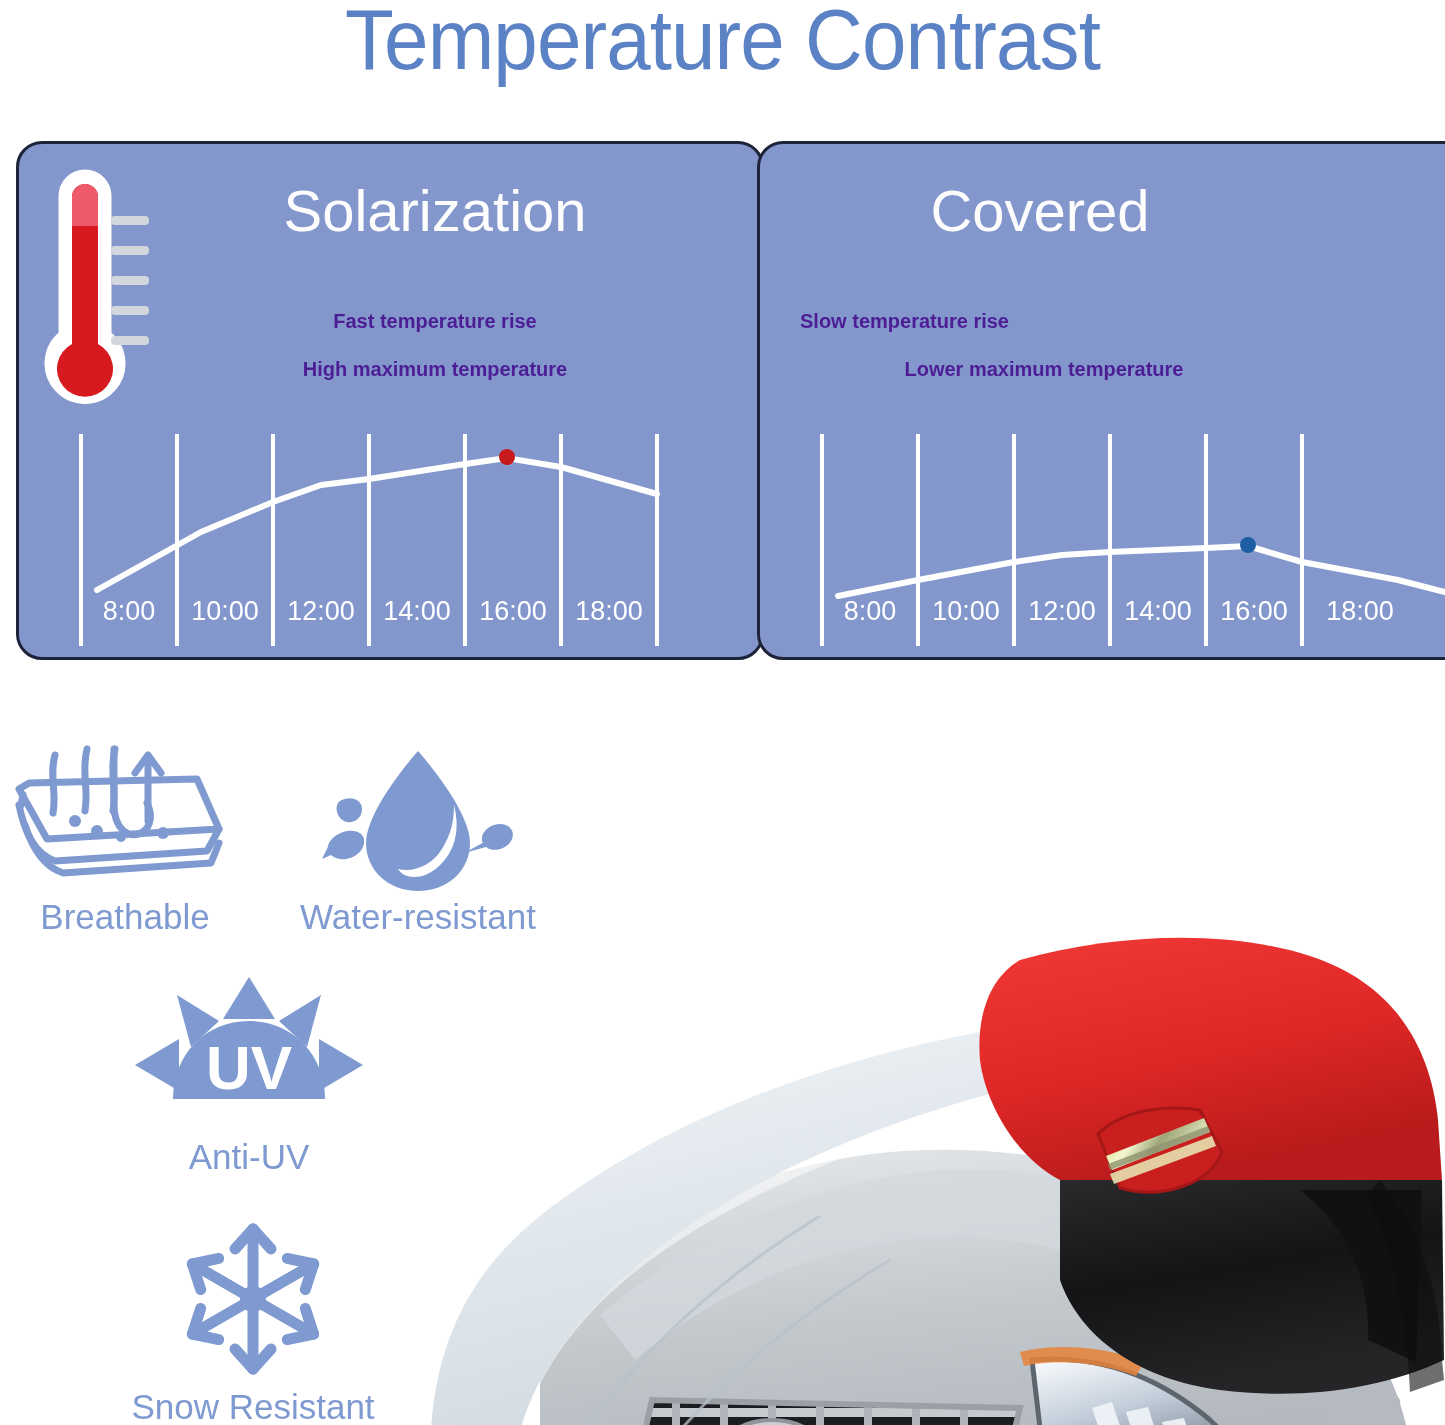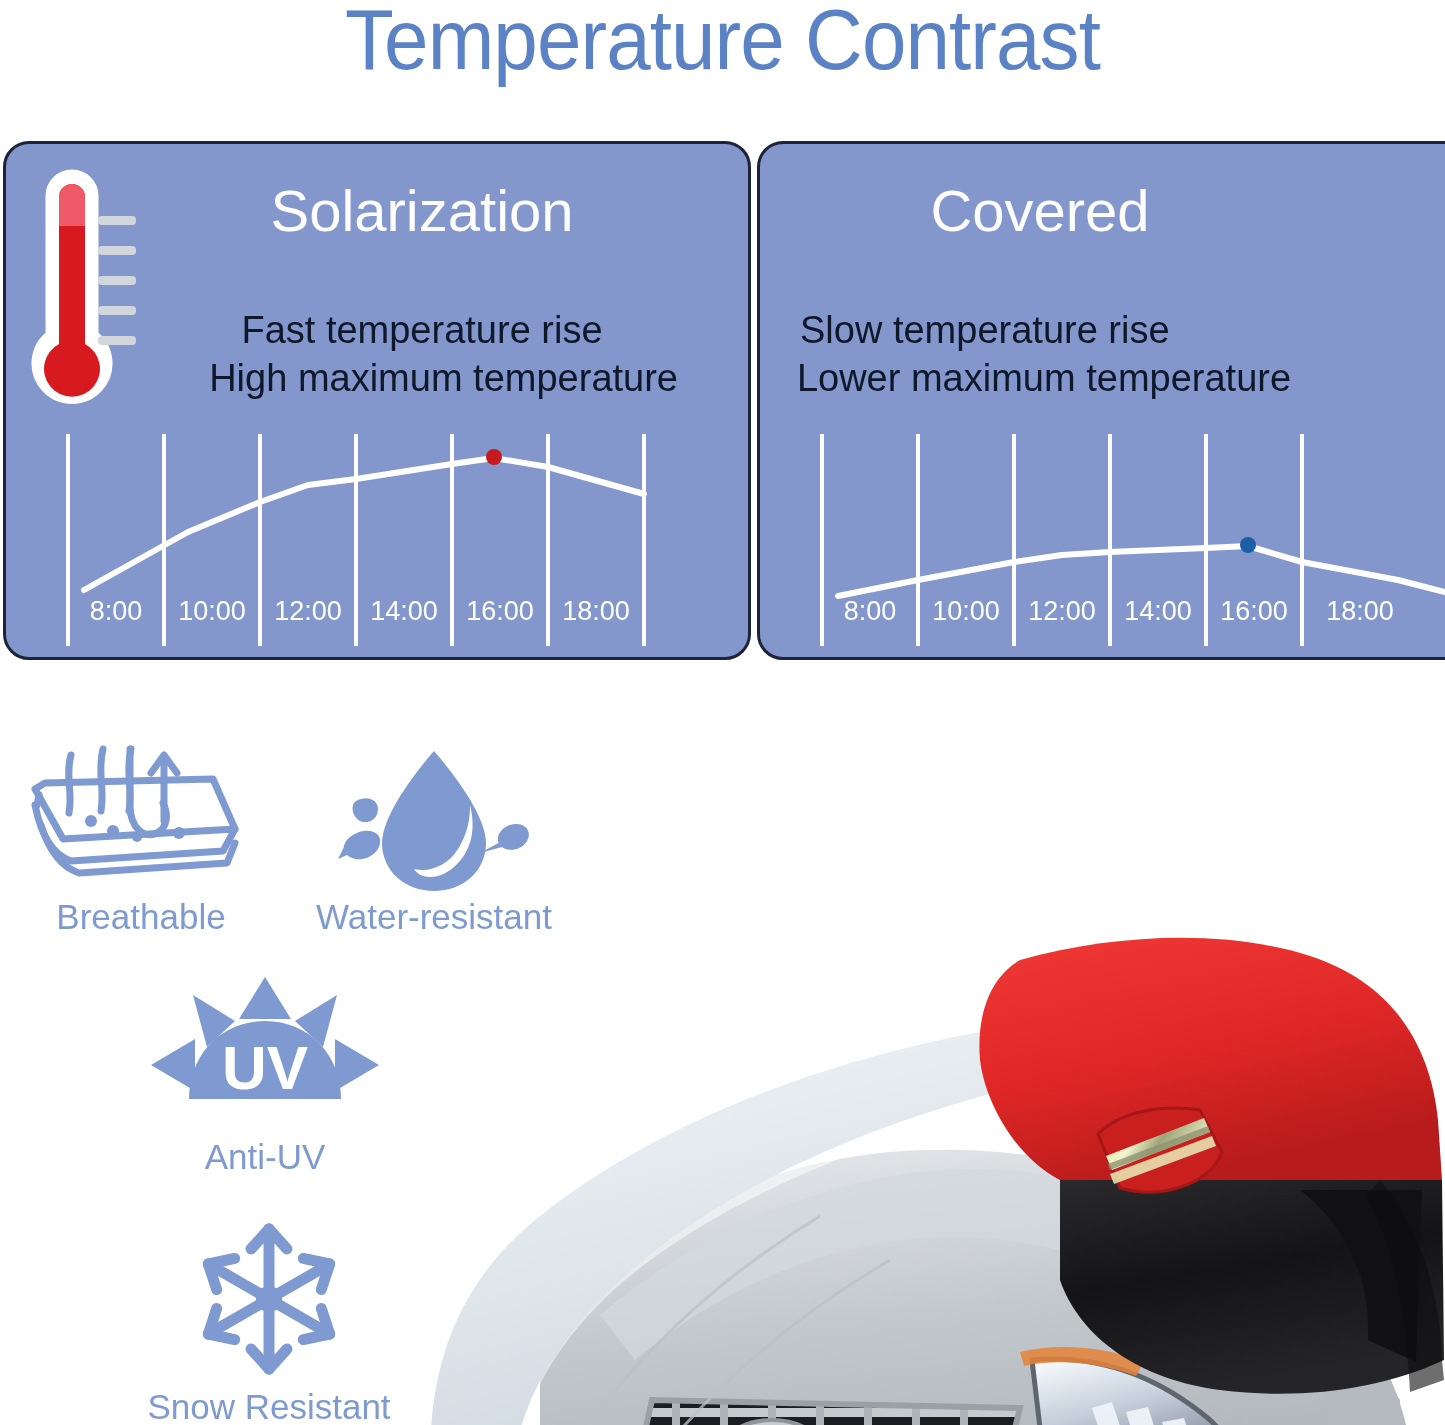--- a/index.html
+++ b/index.html
@@ -28,51 +28,51 @@
   }
 
   
   .panels { position: absolute; top: 141px; left: 0; width: 1445px; height: 520px; }
   .panel {
     position: absolute; top: 0; height: 519px;
     background: #8397cd;
     border: 3px solid #1d2338;
     border-radius: 26px;
   }
-  .panel.left  { left: 3px;   width: 748px; }
+  .panel.left  { left: 16px;   width: 748px; }
   .panel.right { left: 757px; width: 820px; }
 
   .panel-title {
     position: absolute; top: 33px;
     font-size: 58px; font-weight: 400; color: #fdfdfd;
     white-space: nowrap;
   }
   .left  .panel-title { left: 176px; width: 480px; text-align: center; }
   .right .panel-title { left: 40px;  width: 480px; text-align: center; }
 
   .panel-sub {
     position: absolute;
-    font-size: 38px; color: #0f172a; font-weight: 400;
+    font-size: 20px; color: #4c1d95; font-weight: 700;
     white-space: nowrap; line-height: 1.0;
   }
   .left  .sub1 { top: 167px; left: 176px; width: 480px; text-align: center; }
-  .left  .sub2 { top: 215px; left: 160px; width: 512px; text-align: right; }
+  .left  .sub2 { top: 215px; left: 160px; width: 512px; text-align: center; }
   .right .sub1 { top: 167px; left: 40px;  width: 480px; text-align: left; }
   .right .sub2 { top: 215px; left: 28px;  width: 512px; text-align: center; }
 
   
   .thermo { position: absolute; top: 24px; width: 130px; height: 260px; }
   .thermo.red  { left: 10px; }
   .thermo.blue { right: 8px; }
 
   
   .chart { position: absolute; left: 0; top: 278px; width: 100%; height: 238px; }
 
   
-  .features { position: absolute; left: 16px; top: 735px; width: 600px; height: 690px; }
+  .features { position: absolute; left: 0; top: 735px; width: 600px; height: 690px; }
   .feature { position: absolute; text-align: center; }
   .feature .ficon { display: block; margin: 0 auto; }
   .feature .flabel {
     display: block; margin-top: 4px;
     font-size: 35px; color: #7f9ad0; font-weight: 400;
     white-space: nowrap;
   }
   .f-breathable { left: -4px;  top: 8px;   width: 258px; }
   .f-water      { left: 268px; top: 8px;   width: 300px; }
   .f-uv         { left: 104px; top: 242px; width: 290px; }

